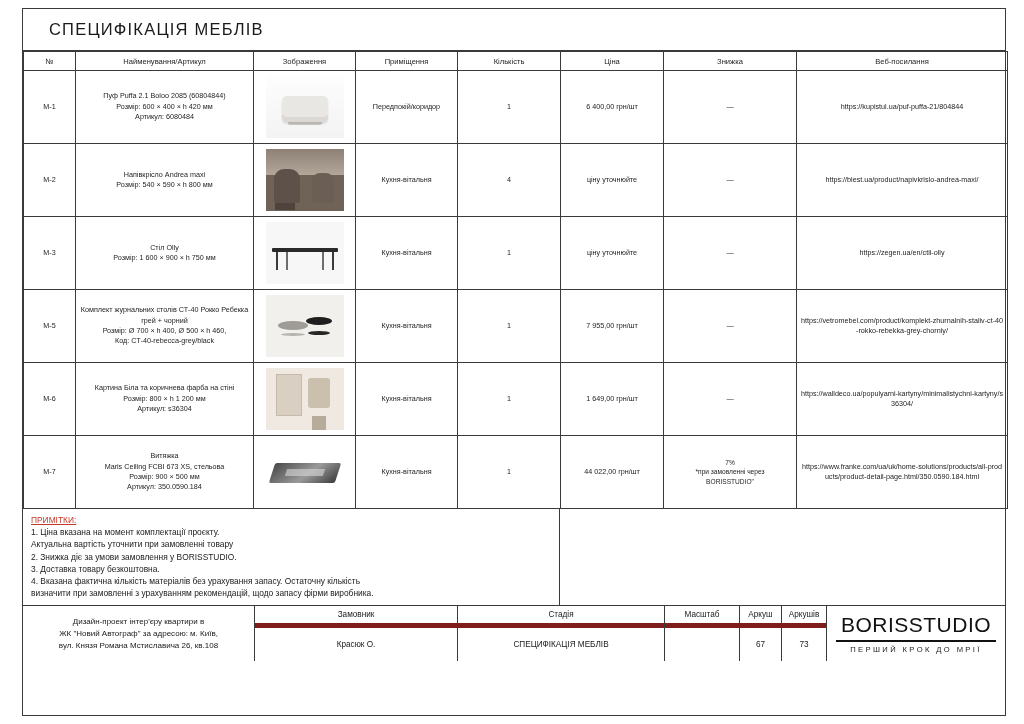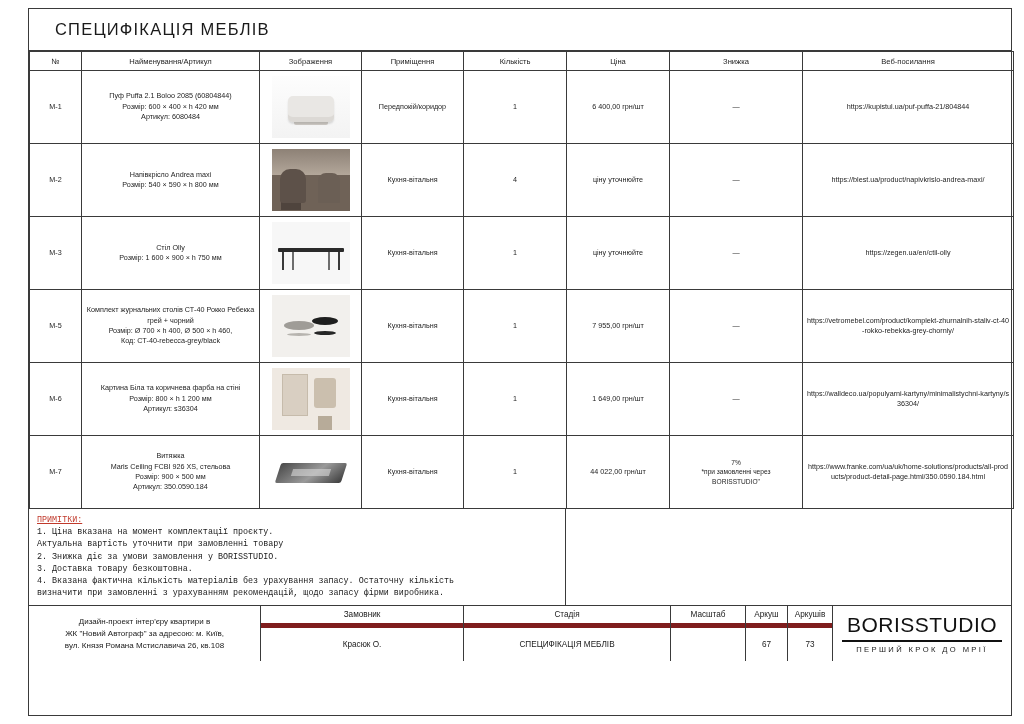--- a/index.html
+++ b/index.html
@@ -9,21 +9,21 @@
   }
   body {
     width: 1024px;
     height: 724px;
     font-family: "Liberation Sans", sans-serif;
     color: #111;
     overflow: hidden;
   }
   #sheet {
     position: absolute;
-    left: 28px;
+    left: 22px;
     top: 8px;
     width: 984px;
     height: 708px;
     border: 1px solid #3a3a3a;
     box-sizing: border-box;
     background: #fff;
   }
   
   .title-bar {
     height: 42px;
@@ -178,21 +178,20 @@
     border-bottom: 1px solid #3a3a3a;
   }
   .notes {
     width: 537px;
     box-sizing: border-box;
     border-right: 1px solid #3a3a3a;
     padding: 5px 24px 6px 8px;
     font-size: 8.4px;
     line-height: 1.45;
     color: #1a1a1a;
-    font-family: Liberation Mono, monospace;
   }
   .notes .hdr {
     text-decoration: underline;
     color: #c0392b;
     margin-bottom: 1px;
   }
   .notes .ln { display: block; }
   .notes-empty { flex: 1; }
 
   
@@ -378,21 +377,21 @@
         <td>1</td>
         <td>1 649,00 грн/шт</td>
         <td class="disc-cell">—</td>
         <td class="link-cell">https://walldeco.ua/populyarni-kartyny/minimalistychni-kartyny/s36304/</td>
       </tr>
 
       <tr class="item-row">
         <td>М-7</td>
         <td class="name-cell">
           <span class="ln">Витяжка</span>
-          <span class="ln">Maris Ceiling FCBI 926 XS, стельова</span>
+          <span class="ln">Maris Ceiling FCBI 673 XS, стельова</span>
           <span class="ln">Розмір: 900 × 500 мм</span>
           <span class="ln">Артикул: 350.0590.184</span>
         </td>
         <td>
             <div class="thumb t7"></div>
           </td>
         <td>Кухня-вітальня</td>
         <td>1</td>
         <td>44 022,00 грн/шт</td>
         <td class="disc-cell">

